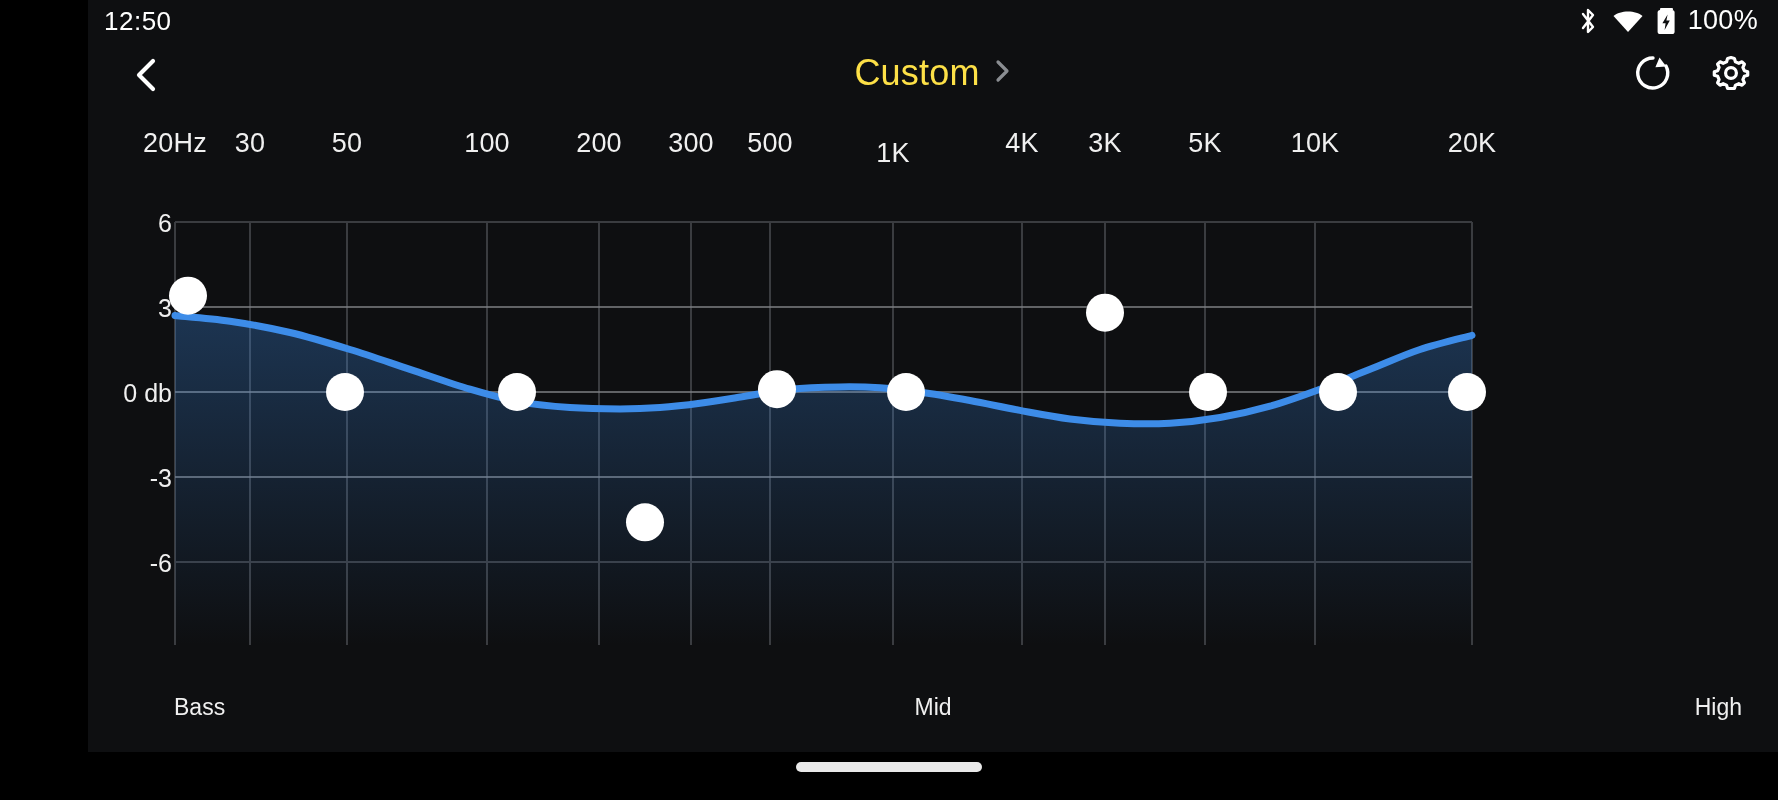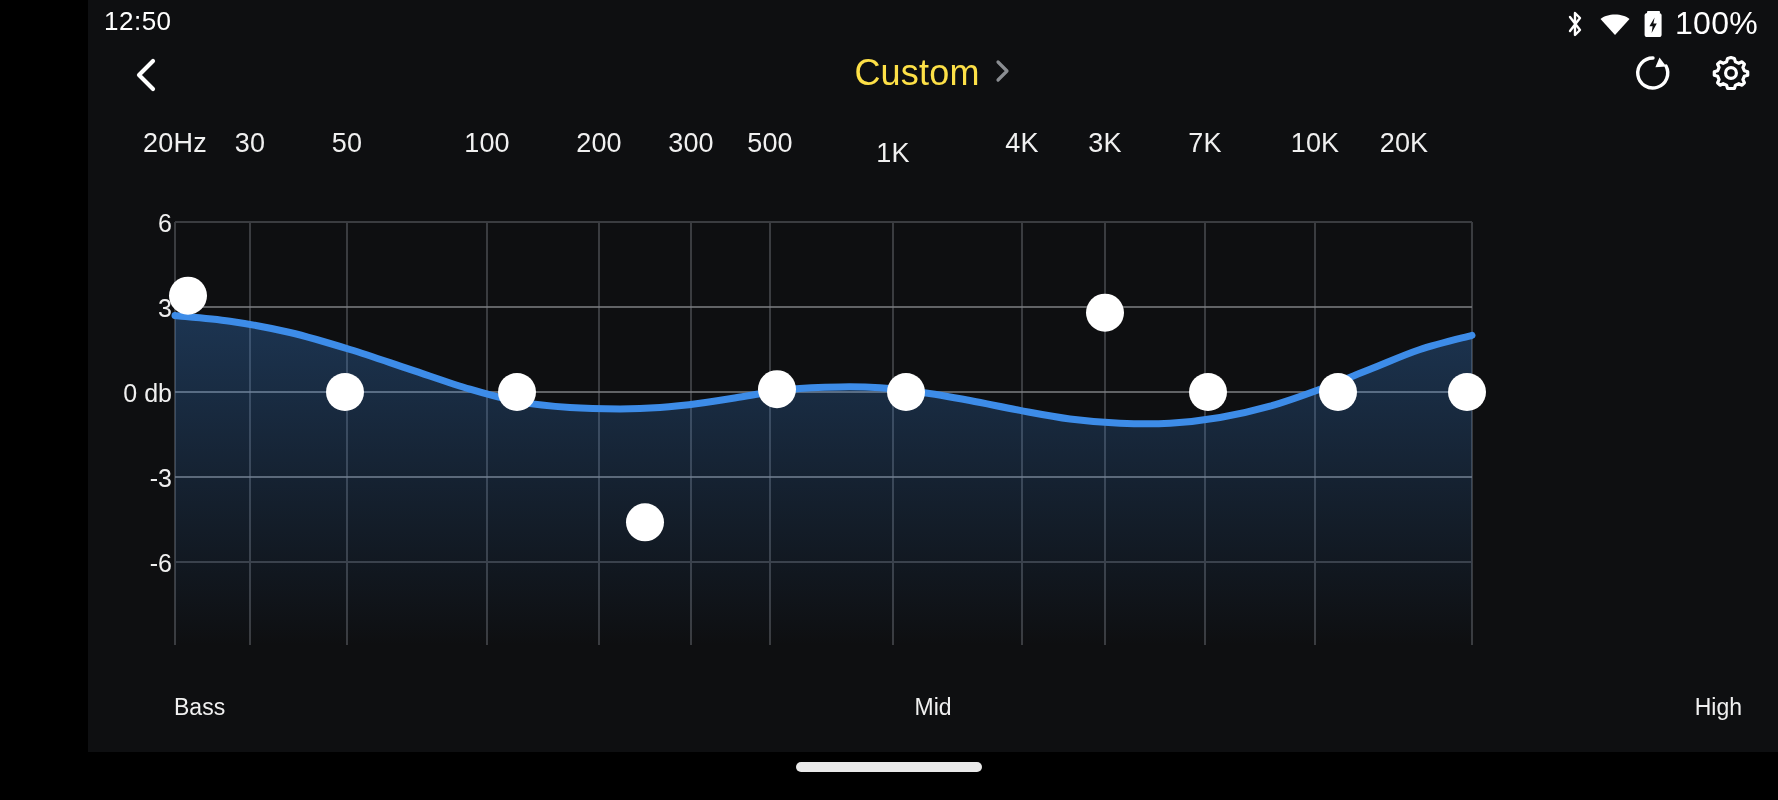--- a/index.html
+++ b/index.html
@@ -25,21 +25,21 @@
   .status-time {
     position: absolute; left: 16px; top: 6px;
     color: #ffffff; font-size: 26px; letter-spacing: .5px;
     font-family: "Liberation Sans", sans-serif;
   }
   .status-right {
     position: absolute; right: 20px; top: 5px;
     display: flex; align-items: center; gap: 12px;
   }
   .status-right svg { display: block; }
-  .batt-pct { color: #fff; font-size: 32px; letter-spacing: .3px; }
+  .batt-pct { color: #fff; font-size: 27px; letter-spacing: .3px; }
 
   
   .nav-bar {
     position: absolute; left: 0; top: 44px; width: 100%; height: 62px;
   }
   .nav-back {
     position: absolute; left: 36px; top: 8px;
     width: 46px; height: 46px; cursor: pointer;
   }
   .nav-title-wrap {
@@ -147,23 +147,23 @@
           <span class="freq-label" style="left: 87px;">20Hz</span>
           <span class="freq-label" style="left: 162px;">30</span>
           <span class="freq-label" style="left: 259px;">50</span>
           <span class="freq-label" style="left: 399px;">100</span>
           <span class="freq-label" style="left: 511px;">200</span>
           <span class="freq-label" style="left: 603px;">300</span>
           <span class="freq-label" style="left: 682px;">500</span>
           <span class="freq-label" style="left: 805px; margin-top: 10px;">1K</span>
           <span class="freq-label" style="left: 934px;">4K</span>
           <span class="freq-label" style="left: 1017px;">3K</span>
-          <span class="freq-label" style="left: 1117px;">7K</span>
+          <span class="freq-label" style="left: 1117px;">5K</span>
           <span class="freq-label" style="left: 1227px;">10K</span>
-          <span class="freq-label" style="left: 1316px;">20K</span>
+          <span class="freq-label" style="left: 1384px;">20K</span>
         </div>
       <svg class="plot" id="plot" viewBox="0 0 1690 646" preserveAspectRatio="none">
           <defs>
             <linearGradient id="fillgrad" x1="0" y1="0" x2="0" y2="1">
               <stop offset="0" stop-color="#3d8ce8" stop-opacity="0.30"></stop>
               <stop offset="1" stop-color="#3d8ce8" stop-opacity="0.0"></stop>
             </linearGradient>
           </defs>
           <g>
             <line x1="87" y1="116" x2="87" y2="539" stroke="#3a3c40" stroke-width="2"></line>

